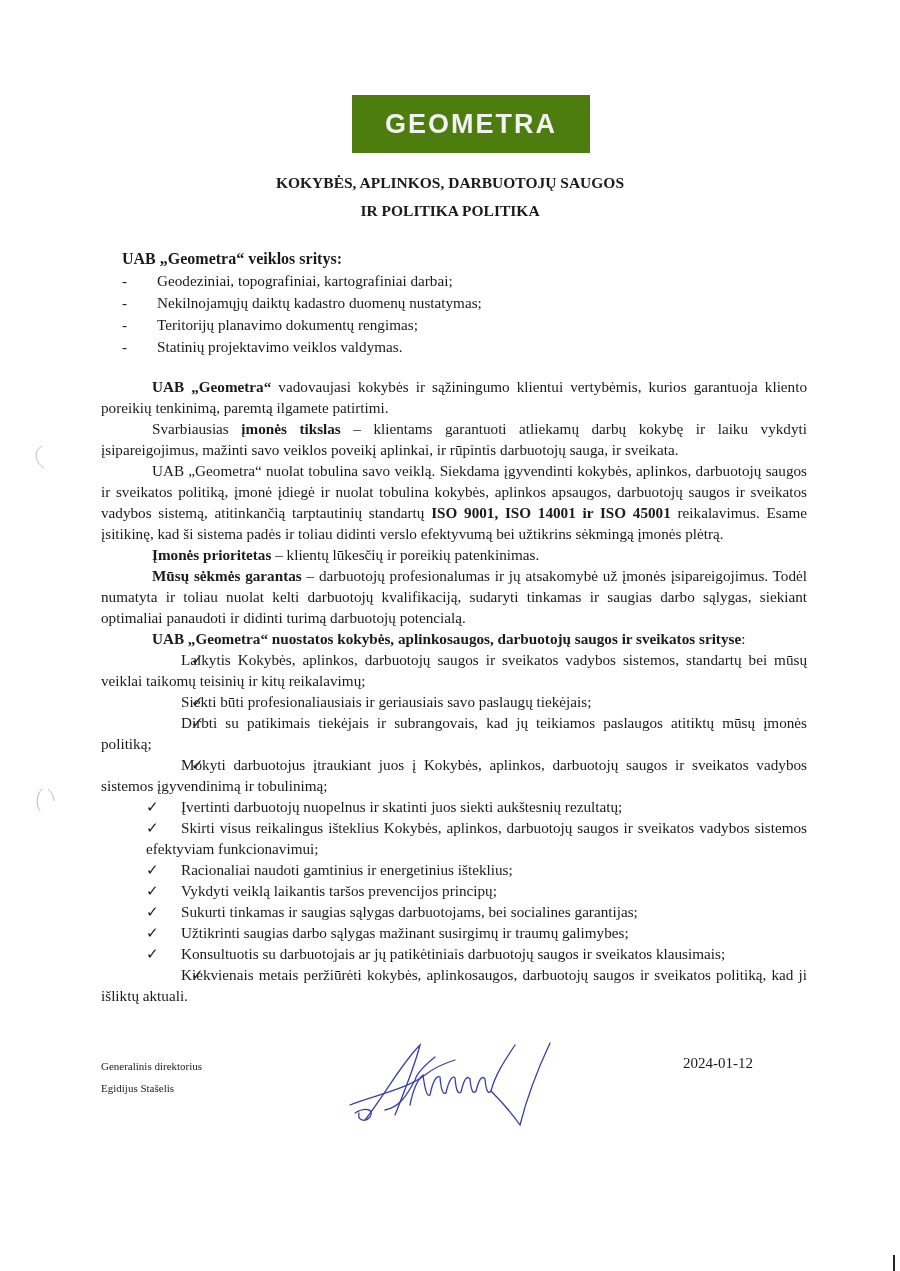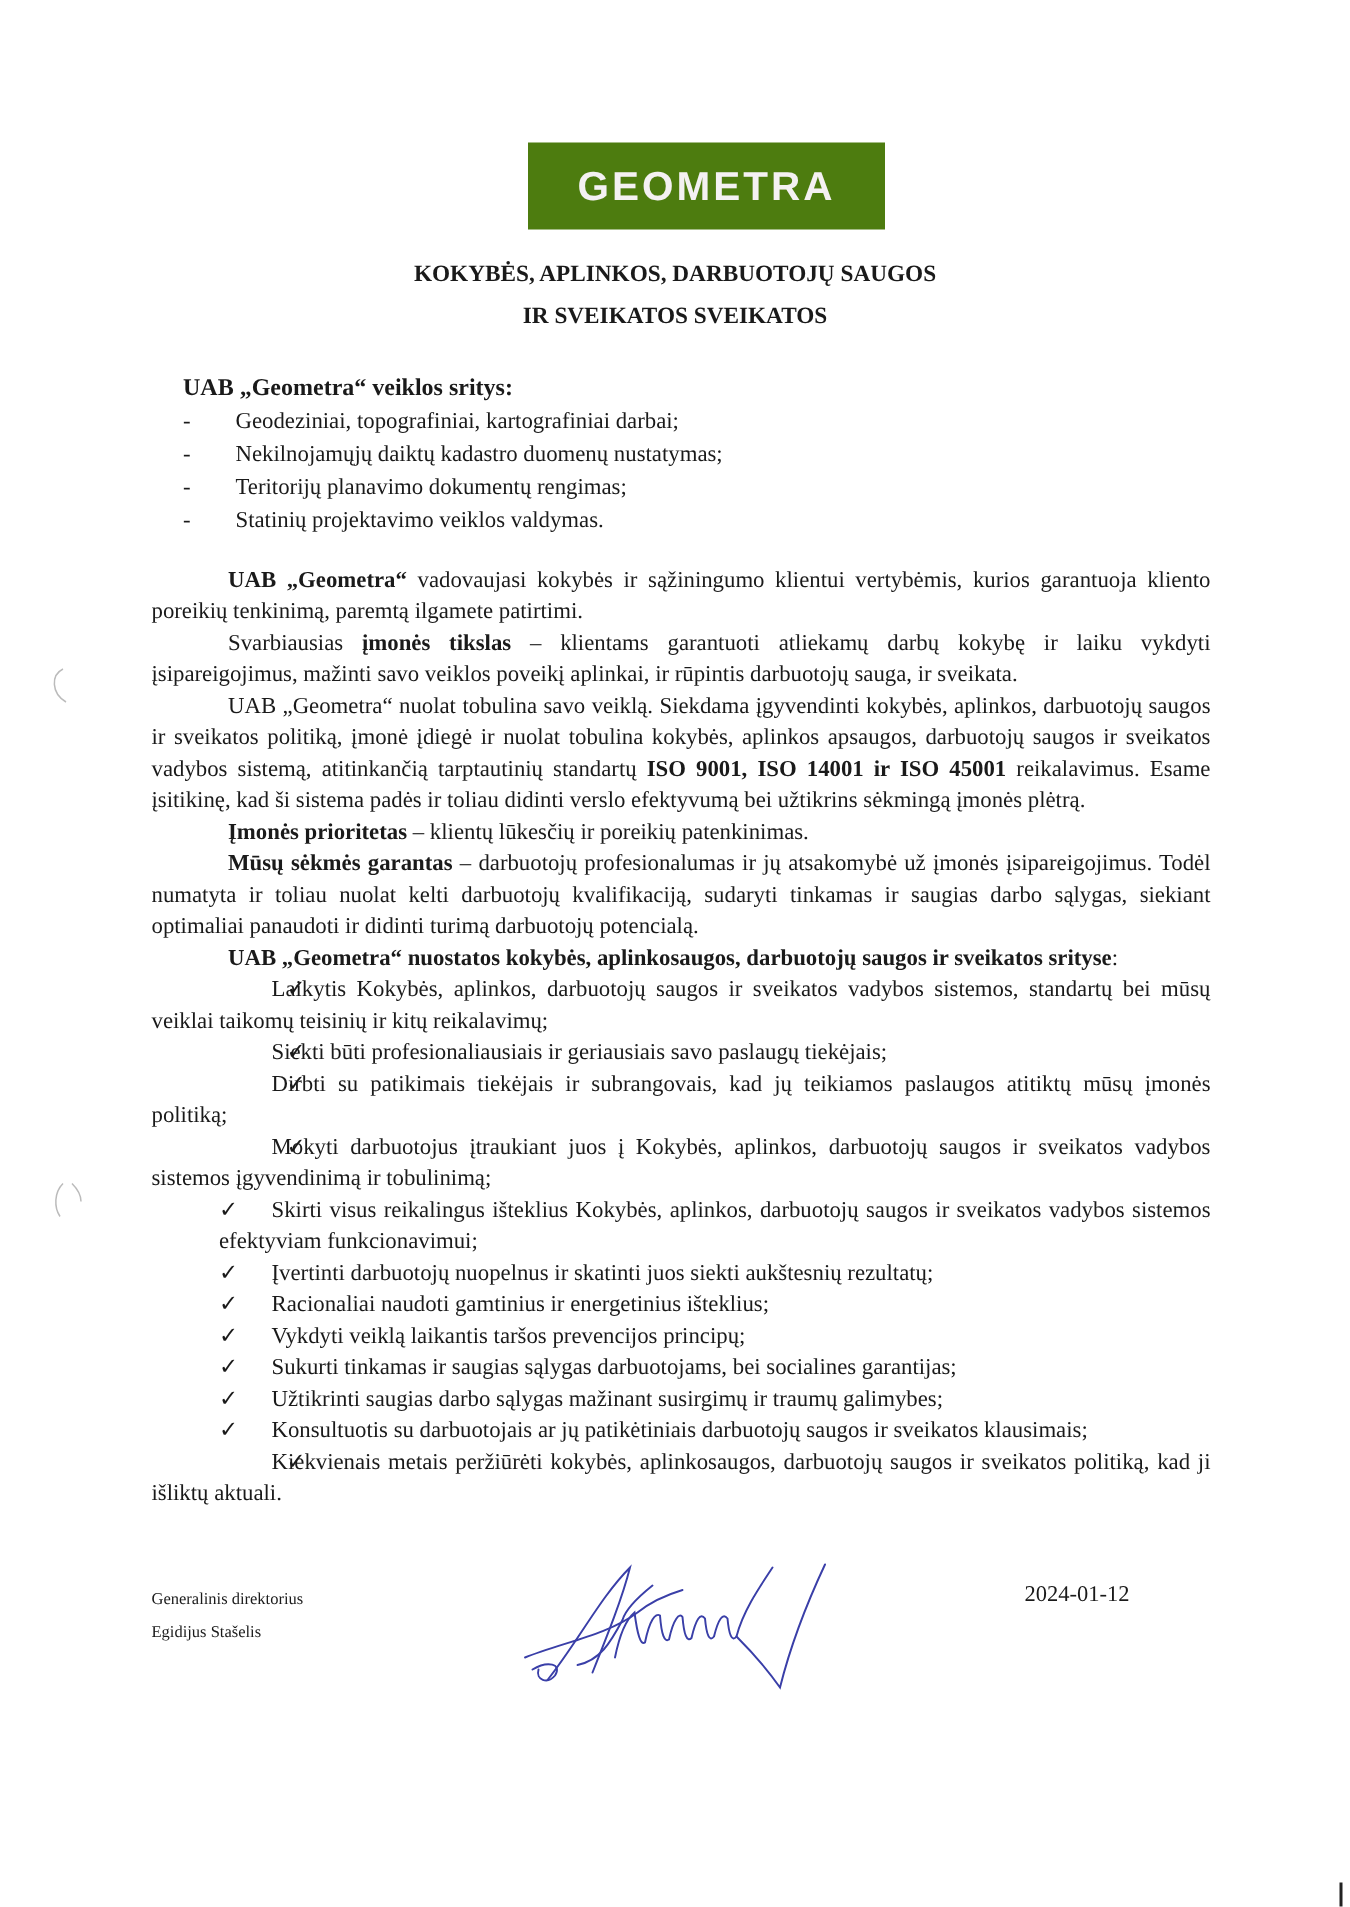--- a/index.html
+++ b/index.html
@@ -40,21 +40,21 @@
   .scan-mark { position: absolute; }
 </style>
 </head>
 <body>
 
 <div class="logo">
   <span>GEOMETRA</span>
 </div>
 
 <div class="title t1">KOKYBĖS, APLINKOS, DARBUOTOJŲ SAUGOS</div>
-<div class="title t2">IR SVEIKATOS SVEIKATOS</div>
+<div class="title t2">IR POLITIKA POLITIKA</div>
 
 <div class="block areas-head">UAB „Geometra“ veiklos sritys:</div>
 <div class="block areas">
   <div class="row">
       <span class="dash">-</span>
       <span>Geodeziniai, topografiniai, kartografiniai darbai;</span>
     </div>
   <div class="row">
       <span class="dash">-</span>
       <span>Nekilnojamųjų daiktų kadastro duomenų nustatymas;</span>
@@ -74,22 +74,22 @@
   <p class="ind"><span>Svarbiausias </span><span class="b">įmonės tikslas</span><span> – klientams garantuoti atliekamų darbų kokybę ir laiku vykdyti įsipareigojimus, mažinti savo veiklos poveikį aplinkai, ir rūpintis darbuotojų sauga, ir sveikata.</span></p>
   <p class="ind"><span>UAB „Geometra“ nuolat tobulina savo veiklą. Siekdama įgyvendinti kokybės, aplinkos, darbuotojų saugos ir sveikatos politiką, įmonė įdiegė ir nuolat tobulina kokybės, aplinkos apsaugos, darbuotojų saugos ir sveikatos vadybos sistemą, atitinkančią tarptautinių standartų </span><span class="b">ISO 9001, ISO 14001 ir ISO 45001</span><span> reikalavimus. Esame įsitikinę, kad ši sistema padės ir toliau didinti verslo efektyvumą bei užtikrins sėkmingą įmonės plėtrą.</span></p>
   <p class="ind"><span class="b">Įmonės prioritetas</span><span> – klientų lūkesčių ir poreikių patenkinimas.</span></p>
   <p class="ind"><span class="b">Mūsų sėkmės garantas</span><span> – darbuotojų profesionalumas ir jų atsakomybė už įmonės įsipareigojimus. Todėl numatyta ir toliau nuolat kelti darbuotojų kvalifikaciją, sudaryti tinkamas ir saugias darbo sąlygas, siekiant optimaliai panaudoti ir didinti turimą darbuotojų potencialą.</span></p>
   <p class="bold-head"><span>UAB „Geometra“ nuostatos kokybės, aplinkosaugos, darbuotojų saugos ir sveikatos srityse</span><span style="font-weight:normal">:</span></p>
 
   <p class="chk-ind"><span class="check">✓</span><span>Laikytis Kokybės, aplinkos, darbuotojų saugos ir sveikatos vadybos sistemos, standartų bei mūsų veiklai taikomų teisinių  ir kitų reikalavimų;</span></p>
   <p class="chk-ind"><span class="check">✓</span><span>Siekti būti profesionaliausiais ir geriausiais savo paslaugų tiekėjais;</span></p>
   <p class="chk-ind"><span class="check">✓</span><span>Dirbti su patikimais tiekėjais ir subrangovais, kad jų teikiamos paslaugos atitiktų mūsų įmonės politiką;</span></p>
   <p class="chk-ind"><span class="check">✓</span><span>Mokyti darbuotojus įtraukiant juos į Kokybės, aplinkos, darbuotojų saugos ir sveikatos vadybos sistemos įgyvendinimą ir tobulinimą;</span></p>
+  <p class="chk-hang"><span class="check">✓</span><span>Įvertinti darbuotojų nuopelnus ir skatinti juos siekti aukštesnių rezultatų;</span></p>
   <p class="chk-hang" style="text-indent:0;"><span class="check">✓</span><span>Skirti visus reikalingus išteklius Kokybės, aplinkos, darbuotojų saugos ir sveikatos vadybos sistemos efektyviam funkcionavimui;</span></p>
-  <p class="chk-hang"><span class="check">✓</span><span>Įvertinti darbuotojų nuopelnus ir skatinti juos siekti aukštesnių rezultatų;</span></p>
   <p class="chk-hang"><span class="check">✓</span><span>Racionaliai naudoti gamtinius ir energetinius išteklius;</span></p>
   <p class="chk-hang"><span class="check">✓</span><span>Vykdyti veiklą laikantis taršos prevencijos principų;</span></p>
   <p class="chk-hang"><span class="check">✓</span><span>Sukurti tinkamas ir saugias sąlygas darbuotojams, bei socialines garantijas;</span></p>
   <p class="chk-hang"><span class="check">✓</span><span>Užtikrinti saugias darbo sąlygas mažinant susirgimų ir traumų galimybes;</span></p>
   <p class="chk-hang"><span class="check">✓</span><span>Konsultuotis su darbuotojais ar jų patikėtiniais darbuotojų saugos ir sveikatos klausimais;</span></p>
   <p class="chk-ind"><span class="check">✓</span><span>Kiekvienais metais peržiūrėti kokybės, aplinkosaugos, darbuotojų saugos ir sveikatos politiką, kad ji išliktų aktuali.</span></p>
 </div>
 
 <div class="sig-left">
   <div>Generalinis direktorius</div>

